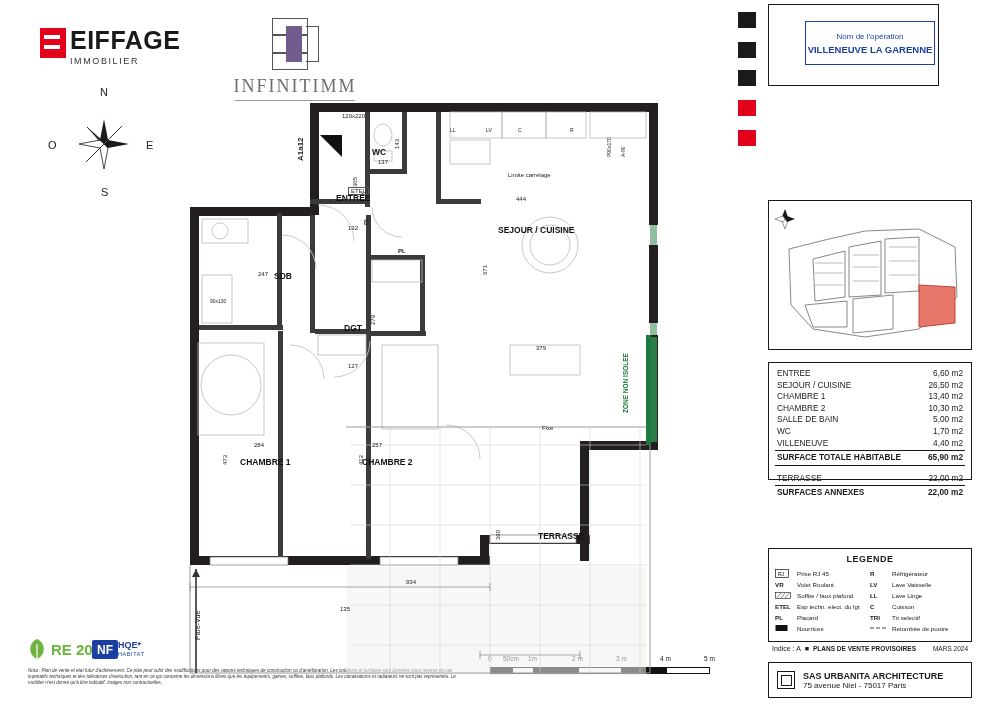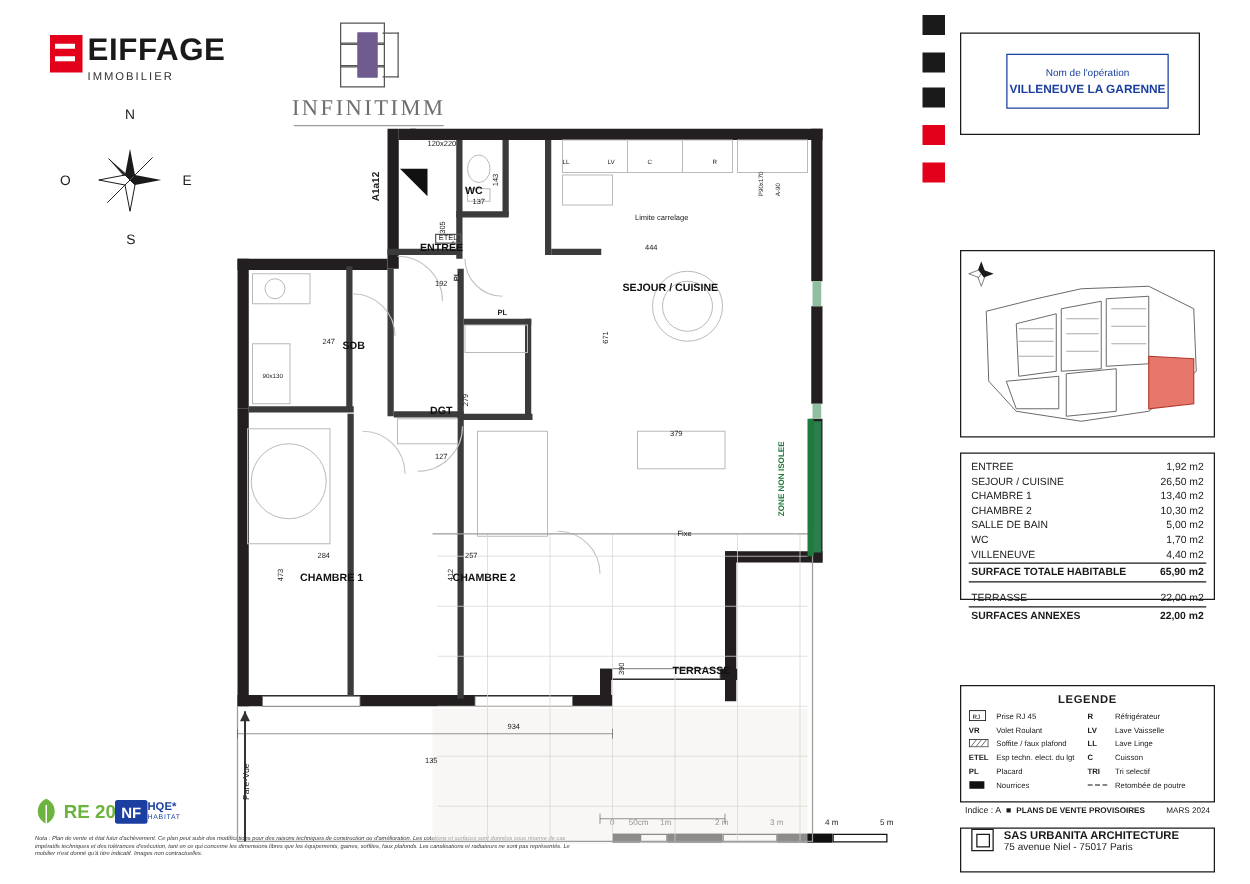--- a/index.html
+++ b/index.html
@@ -112,21 +112,21 @@
     <div class="lbl" style="left:88px;top:41px;">E</div>
     <div class="lbl" style="left:-10px;top:41px;">O</div>
   </div>
 
   <div class="abs pbar" style="left:738px;top:12px;height:16px;background:#1a1a1a;"></div>
   <div class="abs pbar" style="left:738px;top:42px;height:16px;background:#1a1a1a;"></div>
   <div class="abs pbar" style="left:738px;top:70px;height:16px;background:#1a1a1a;"></div>
   <div class="abs pbar" style="left:738px;top:100px;height:16px;background:#e2001a;"></div>
   <div class="abs pbar" style="left:738px;top:130px;height:16px;background:#e2001a;"></div>
 
-  <div class="abs panel bx" style="left:768px;top:26px;width:192px;height:82px;">
+  <div class="abs panel bx" style="left:768px;top:4px;width:171px;height:82px;">
     <div class="opbox" style="position:absolute;left:36px;top:16px;">
       <div class="op-l1">Nom de l'opération</div>
       <div class="op-l2">VILLENEUVE LA GARENNE</div>
     </div>
   </div>
 
 
 
   <div class="abs panel bx keyplan" style="left:768px;top:200px;width:204px;height:150px;">
     <svg width="204" height="150" viewBox="0 0 204 150">
@@ -148,21 +148,21 @@
         <polygon points="0,10 3,2 0,0 -3,2" fill="#fff" stroke="#333" stroke-width=".5"></polygon>
         <polygon points="-10,0 -2,-3 0,0 -2,3" fill="#fff" stroke="#333" stroke-width=".5"></polygon>
         <polygon points="10,0 2,-3 0,0 2,3" fill="#1a1a1a"></polygon>
       </g>
     </svg>
   </div>
 
   <div class="abs panel bx areas" style="left:768px;top:362px;width:204px;height:118px;padding-top:5px;">
     <div class="row">
         <span>ENTREE</span>
-        <span>1,92 m2</span>
+        <span>6,60 m2</span>
       </div>
     <div class="row">
         <span>SEJOUR / CUISINE</span>
         <span>26,50 m2</span>
       </div>
     <div class="row">
         <span>CHAMBRE 1</span>
         <span>13,40 m2</span>
       </div>
     <div class="row">
@@ -260,21 +260,21 @@
         <div class="legend-row">
             <span class="legend-sym"><svg width="16" height="6">
                 <path d="M0 3 h4 M6 3 h4 M12 3 h4" stroke="#111" stroke-width=".8"></path>
               </svg></span>
             <span>Retombée de poutre</span>
           </div>
       </div>
     </div>
   </div>
 
-  <div class="abs panel bx" style="left:768px;top:662px;width:204px;height:36px;display:flex;align-items:flex-start;">
+  <div class="abs panel bx" style="left:768px;top:662px;width:204px;height:36px;display:flex;align-items:center;">
     <div style="margin:0 8px;width:16px;height:16px;border:1px solid #1a1a1a;position:relative;">
       <div style="position:absolute;left:3px;top:3px;width:9px;height:9px;border:1px solid #1a1a1a;"></div>
     </div>
     <div>
       <div class="arch1">SAS URBANITA ARCHITECTURE</div>
       <div class="arch2">75 avenue Niel - 75017 Paris</div>
     </div>
   </div>
 
   <div class="abs" style="left:768px;top:645px;width:204px;display:flex;align-items:center;font-size:7px;">

